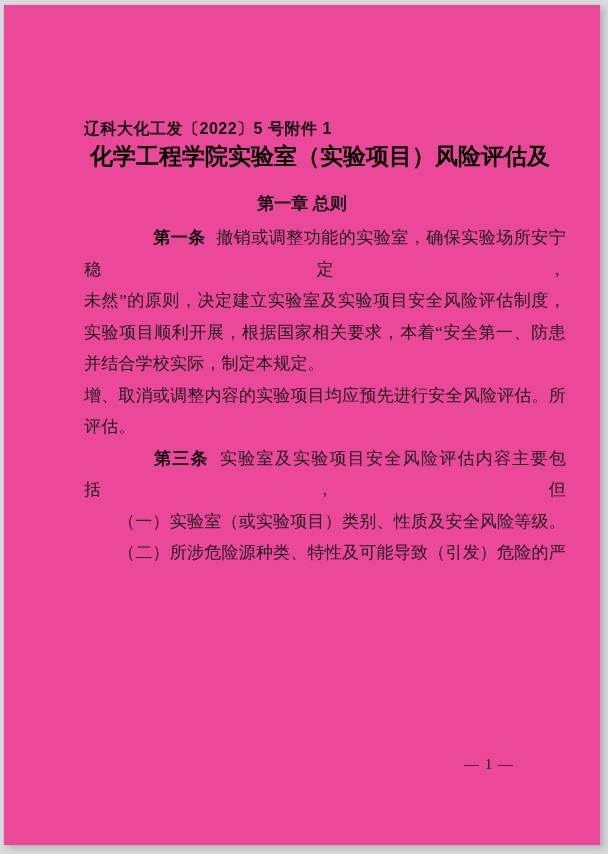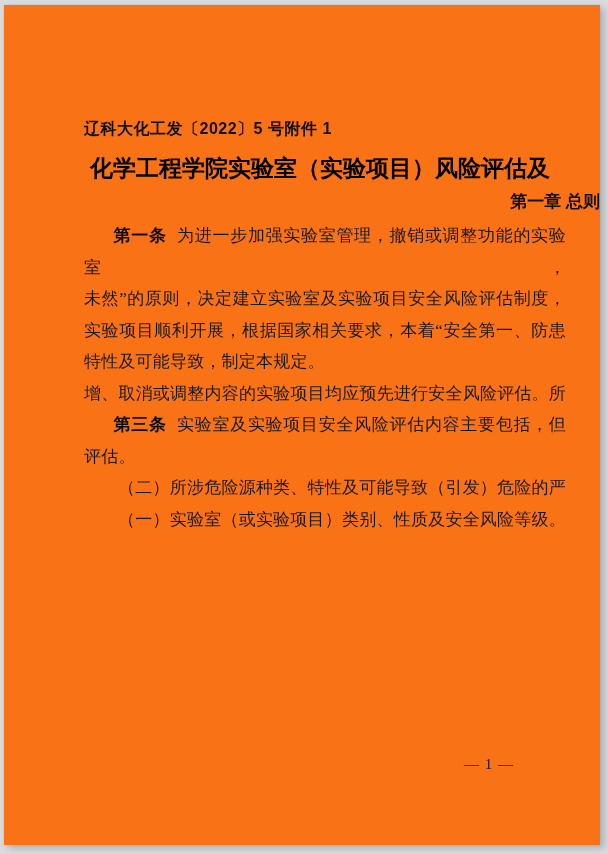--- a/index.html
+++ b/index.html
@@ -6,61 +6,61 @@
   body{
     width:608px;height:854px;
     background:#d9dbde;
     position:relative;
     font-family:"Liberation Serif","DejaVu Serif",serif;
     overflow:hidden;
   }
   .page{
     position:absolute;left:4px;top:5px;
     width:596px;height:840px;
-    background:#f97316;
+    background:#ec4899;
     box-shadow:4px 3px 7px rgba(120,125,132,0.45), 0 0 1px rgba(150,153,158,0.6);
   }
   .docnum{
     margin:114px 0 0 80px;
     font-family:"Liberation Sans","DejaVu Sans",sans-serif;
     font-weight:700;
     font-size:16px;line-height:20px;
     color:#111113;
     letter-spacing:0.5px;
   }
   .title{
-    margin-top:13px;
+    margin-top:1px;
     padding-left:36px;
     text-align:center;
     font-weight:700;
     font-size:23px;line-height:34px;
     color:#000000;
   }
   .chapter{
-    margin-top:5px;
-    text-align:right;
+    margin-top:19px;
+    text-align:center;
     font-family:"Liberation Sans","DejaVu Sans",sans-serif;
     font-weight:700;
     font-size:17px;line-height:22px;
     color:#111113;
   }
   .bodytext{
     margin-top:7px;
     padding:0 34px 0 80px;
     font-size:17px;
     line-height:31.5px;
     color:#1a1a1e;
     letter-spacing:0.2px;
   }
   .bl{white-space:nowrap;}
   .j{white-space:normal;text-align:justify;text-align-last:justify;}
   .ind{display:inline-block;width:29px;}
   .ind2{display:inline-block;width:34px;}
   .gap{display:inline-block;width:10px;}
-  .art-head{font-weight:700;color:#0e0e10;}
+  .art-head{font-weight:700;color:#0e0e10;margin-left:40px;}
   .pagenum{
     position:absolute;
     top:749px;right:86px;
     font-size:15px;line-height:20px;
     color:#17181d;
     letter-spacing:1px;
   }
 </style>
 </head>
 <body>
@@ -70,29 +70,29 @@
   <div class="docnum">辽科大化工发〔2022〕5 号附件 1</div>
 
   <div class="title">
     <div>化学工程学院实验室（实验项目）风险评估及</div>
   </div>
 
   <div class="chapter">第一章 总则</div>
 
   <div class="bodytext">
 
-    <div class="bl j"><span class="ind"></span><span class="art-head">第一条</span><span class="gap"></span><span>为进一步加强实验室管理，撤销或调整功能的实验室，</span></div>
+    <div class="bl j"><span class="ind"></span><span class="art-head">第一条</span><span class="gap"></span><span>撤销或调整功能的实验室，确保实验场所安宁稳定，</span></div>
     <div class="bl j"><span>未然”的原则，决定建立实验室及实验项目安全风险评估制度，</span></div>
     <div class="bl j"><span>实验项目顺利开展，根据国家相关要求，本着“安全第一、防患</span></div>
-    <div class="bl"><span>特性及可能导致，制定本规定。</span></div>
+    <div class="bl"><span>并结合学校实际，制定本规定。</span></div>
 
     <div class="bl j"><span>增、取消或调整内容的实验项目均应预先进行安全风险评估。所</span></div>
+    <div class="bl"><span>评估。</span></div>
+
     <div class="bl j"><span class="ind"></span><span class="art-head">第三条</span><span class="gap"></span><span>实验室及实验项目安全风险评估内容主要包括，但</span></div>
-
-    <div class="bl"><span>评估。</span></div>
+    <div class="bl j"><span class="ind2"></span><span>（一）实验室（或实验项目）类别、性质及安全风险等级。</span></div>
     <div class="bl j"><span class="ind2"></span><span>（二）所涉危险源种类、特性及可能导致（引发）危险的严</span></div>
-    <div class="bl j"><span class="ind2"></span><span>（一）实验室（或实验项目）类别、性质及安全风险等级。</span></div>
 
   </div>
 
   <div class="pagenum">— 1 —</div>
 
 </div>
 
 </body></html>

